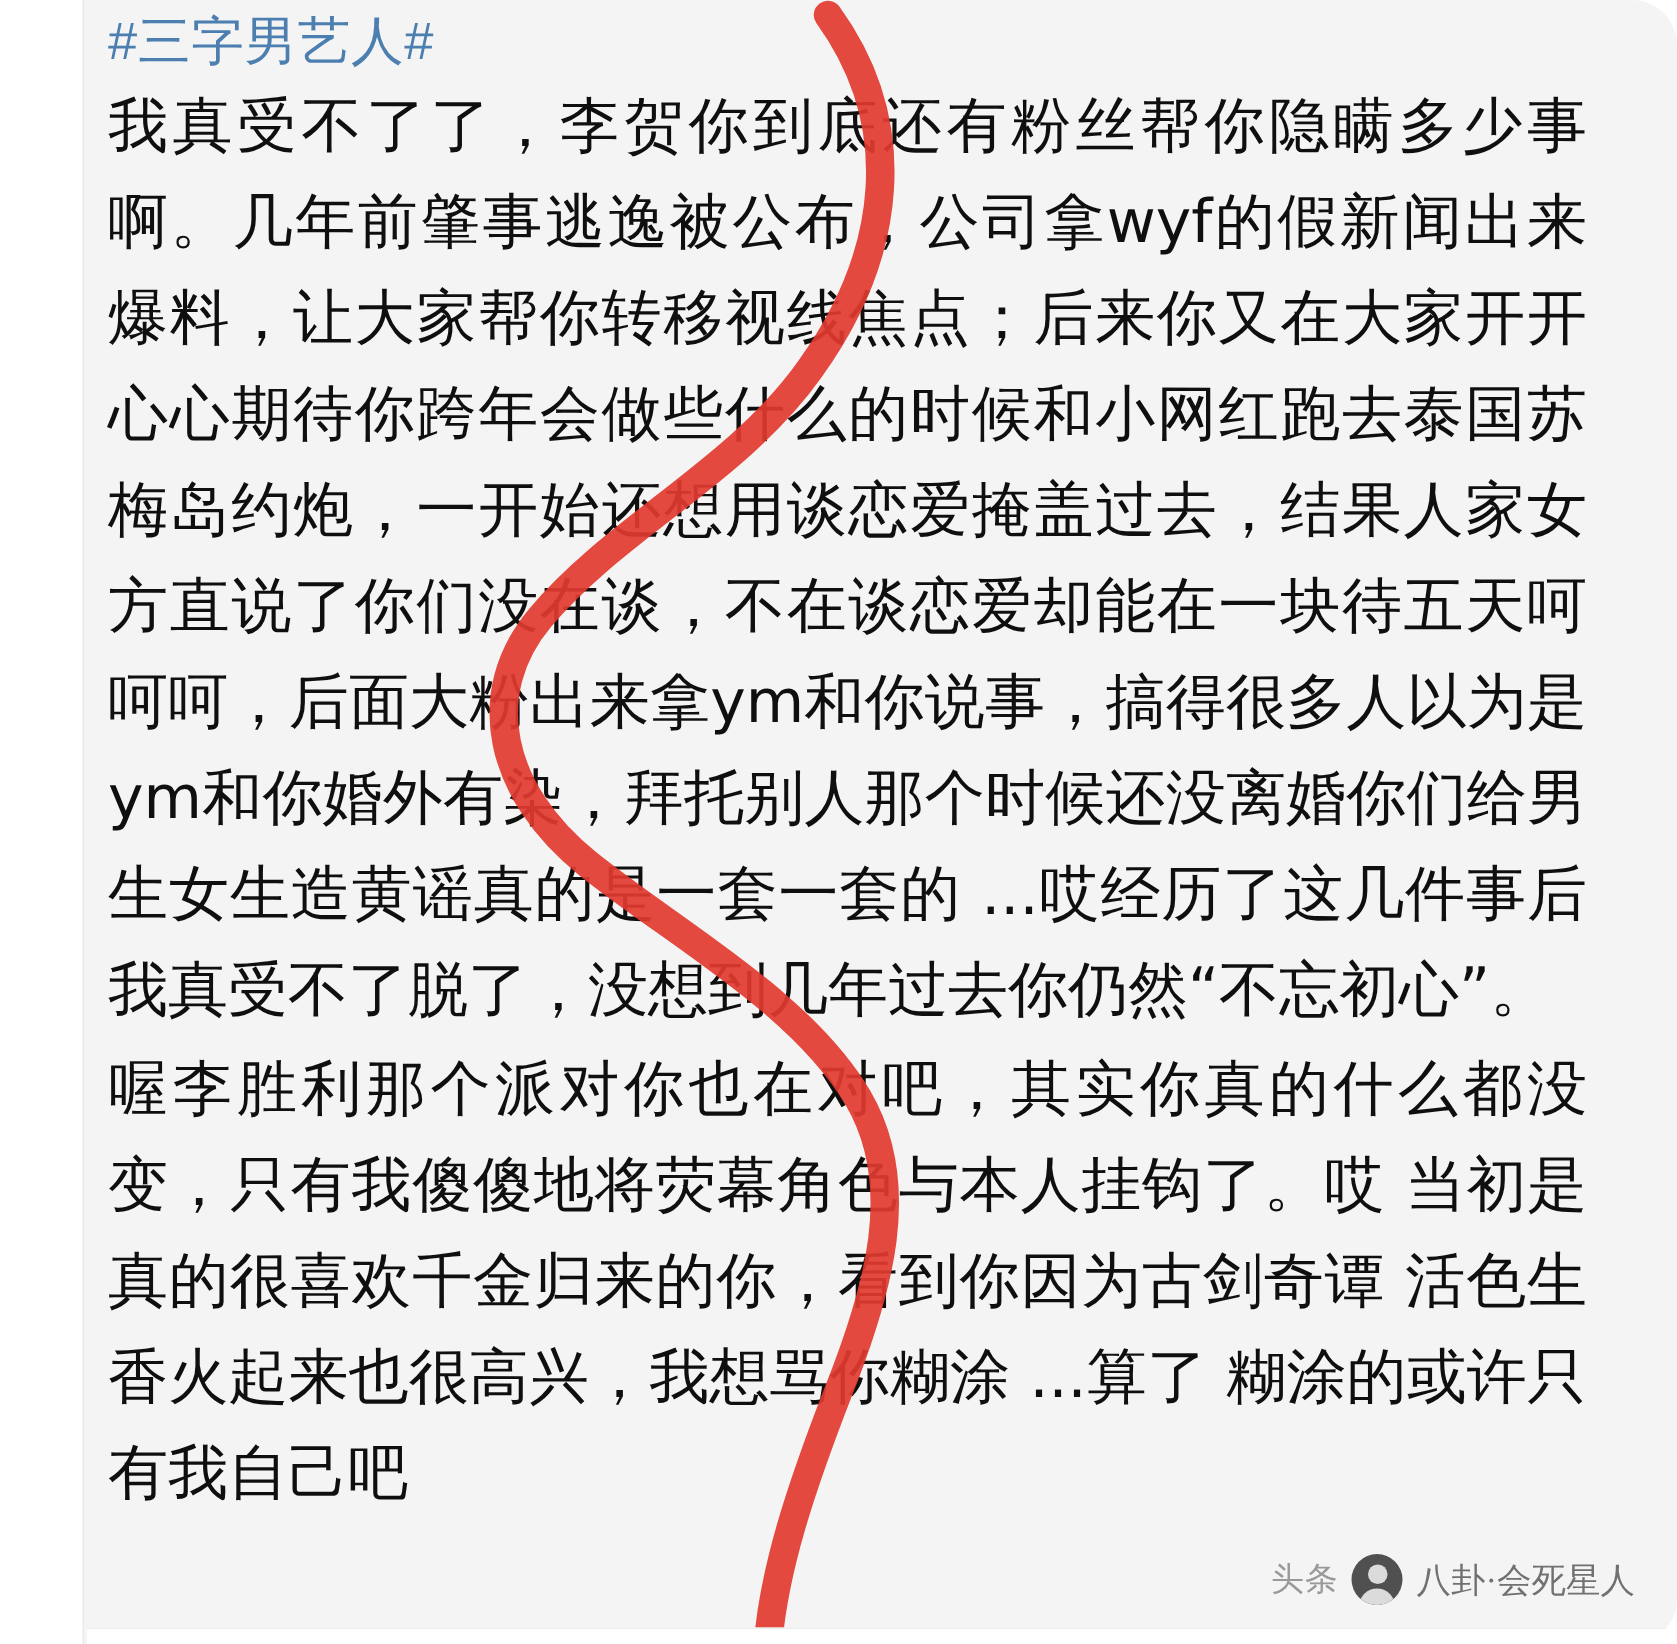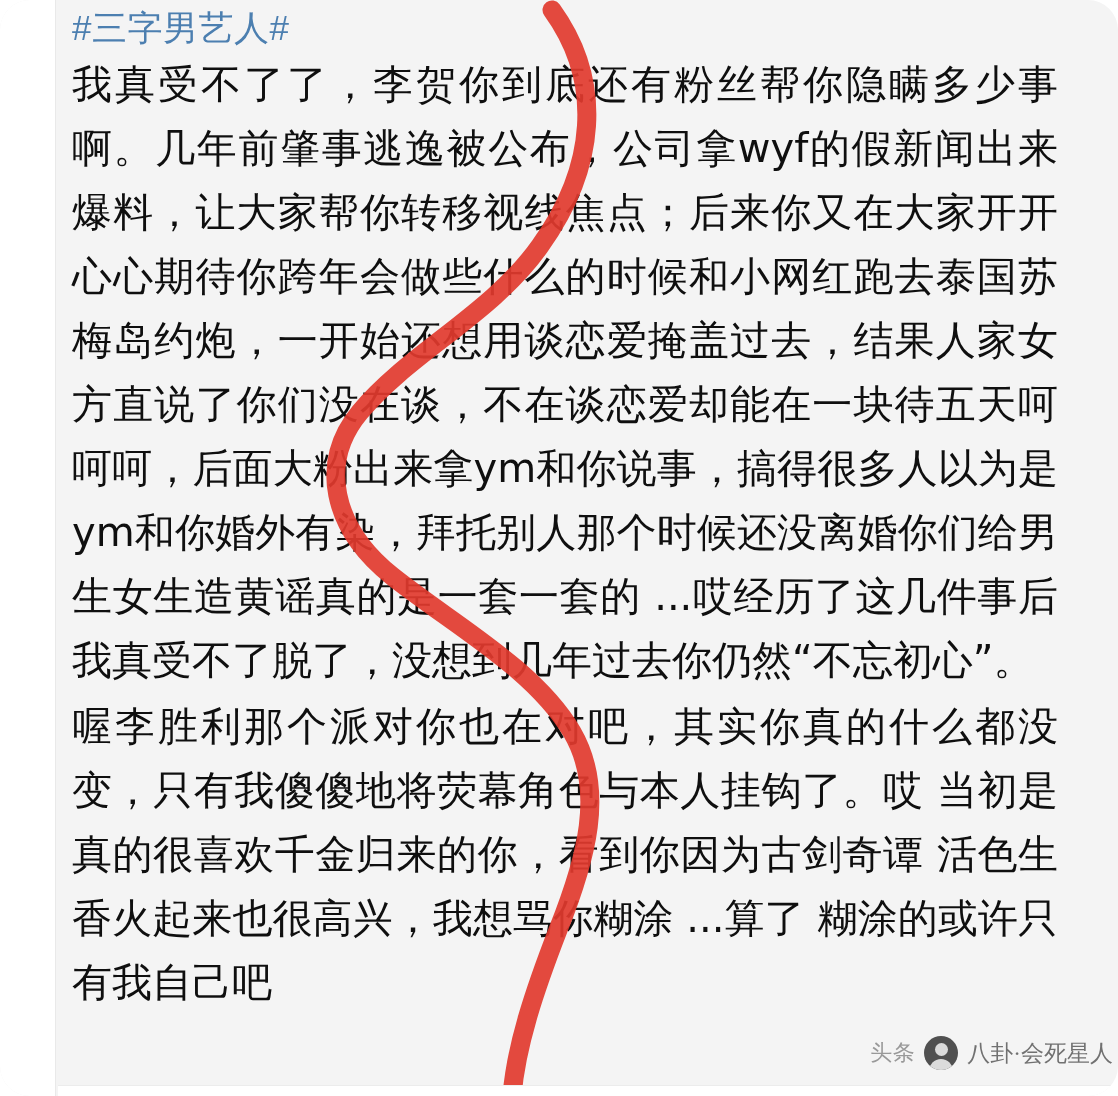--- a/index.html
+++ b/index.html
@@ -60,21 +60,21 @@
     position: absolute;
     left: 0;
     top: 0;
     width: 1118px;
     height: 1096px;
     pointer-events: none;
   }
   
   .watermark {
     position: absolute;
-    right: 5px;
+    right: 28px;
     bottom: 26px;
     display: flex;
     align-items: center;
     gap: 9px;
     opacity: 0.88;
     margin-left: 16px;
   }
   .wm-text {
     font-size: 22px;
     color: #8d8d8d;

